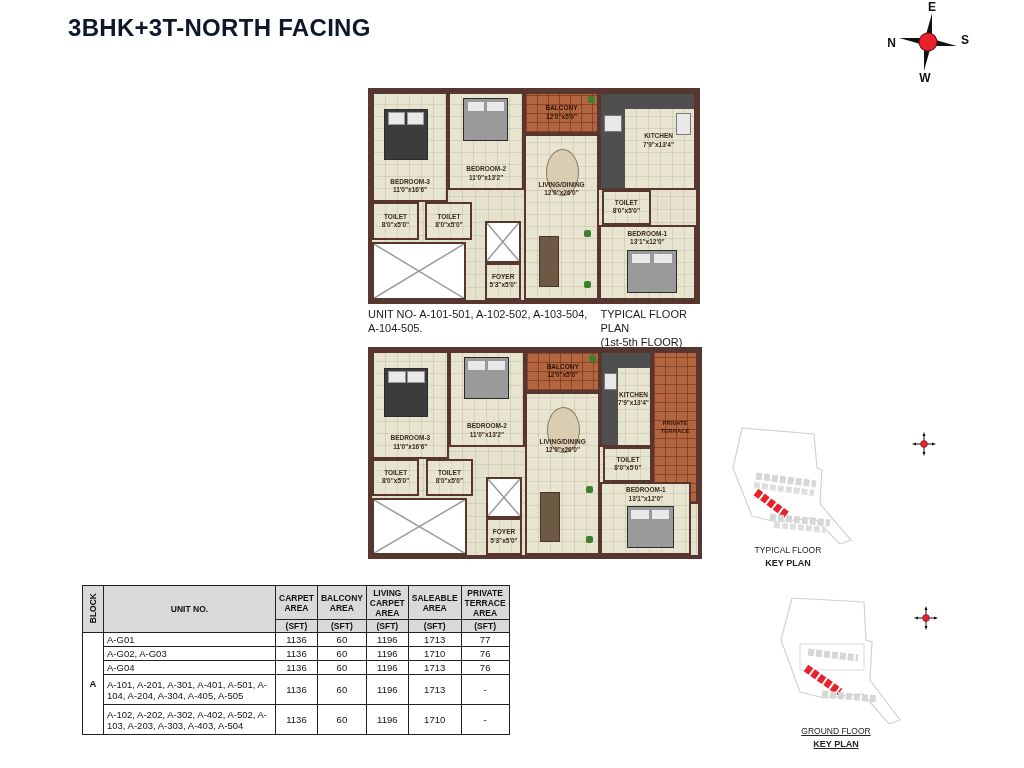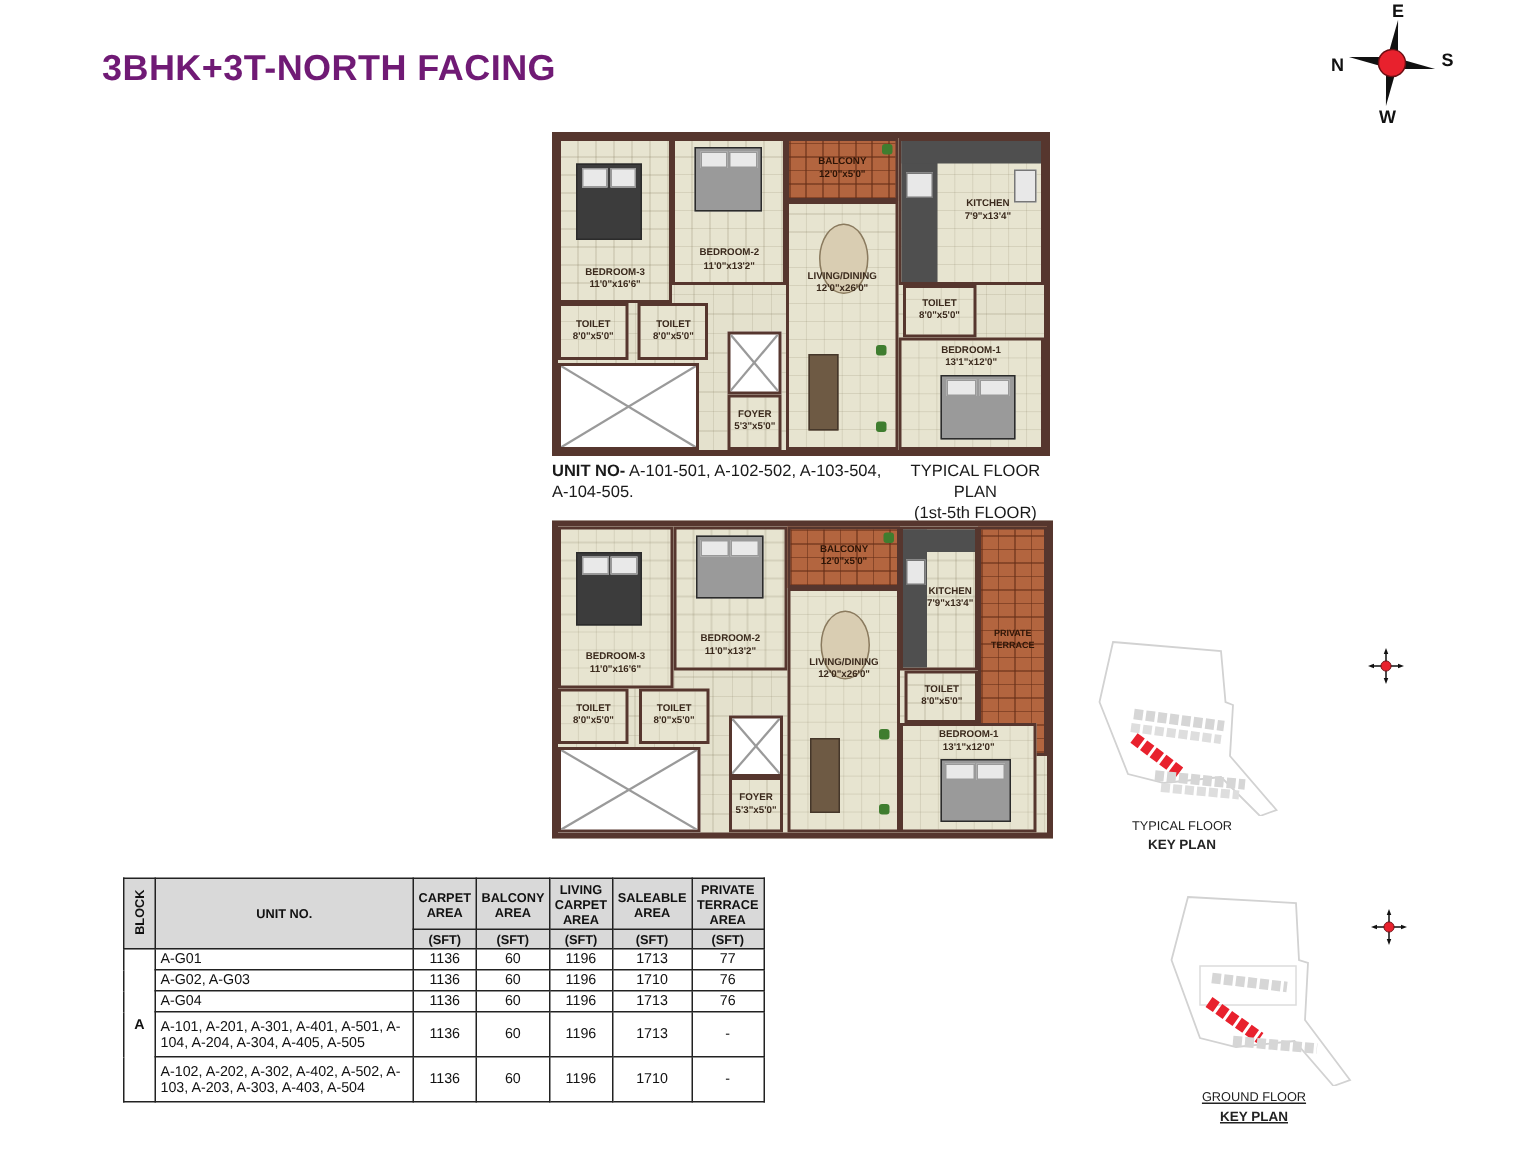--- a/index.html
+++ b/index.html
@@ -1,21 +1,21 @@
 <!DOCTYPE html>
 <html><head>
 <meta charset="utf-8">
 <style>
   html,body{margin:0;padding:0;background:#f2f2f2;}
   #page{position:relative;width:1024px;height:768px;background:#ffffff;overflow:hidden;
         font-family:"Liberation Sans", sans-serif;}
 
   
   #title{position:absolute;left:68px;top:14px;font-size:24px;font-weight:800;
-         color:#701a75;letter-spacing:.3px;margin-top:18px;}
+         color:#0f172a;letter-spacing:.3px;}
 
   
   .plan{position:absolute;background:
         repeating-linear-gradient(0deg,transparent 0 12px,rgba(110,100,70,.14) 12px 13px),
         repeating-linear-gradient(90deg,transparent 0 12px,rgba(110,100,70,.14) 12px 13px),
         #e4e1cd;
         border:4px solid #56362e;box-sizing:border-box;}
   .room{position:absolute;box-sizing:border-box;border:2px solid #56362e;
         background:repeating-linear-gradient(0deg,transparent 0 11px,rgba(110,100,70,.15) 11px 12px),
                    repeating-linear-gradient(90deg,transparent 0 11px,rgba(110,100,70,.15) 11px 12px),
@@ -38,22 +38,22 @@
   .bed.light{background:#9a9a9a;}
   .pillow{position:absolute;top:2px;width:38%;height:22%;background:#e9e9e9;border:1px solid #999;}
   .oval{position:absolute;background:#d9cdb2;border:1px solid #8a7a5e;border-radius:50%;z-index:2;}
   .sofa{position:absolute;background:#6e5a44;border:1px solid #45372a;z-index:2;}
   .plant{position:absolute;width:7px;height:7px;background:#3f7d2f;border-radius:2px;z-index:3;}
 
   
   .plan-caption{position:absolute;display:flex;justify-content:space-between;
                 font-size:11px;color:#1a1a1a;line-height:14px;}
   .plan-caption .left{max-width:245px;}
-  .plan-caption .right{text-align:center;white-space:pre-line;}
-  .plan-caption b{font-weight:bold;}
+  .plan-caption .right{text-align:left;white-space:pre-line;}
+  .plan-caption b{font-weight:normal;}
 
   
   #area-table{position:absolute;left:82px;top:585px;border-collapse:collapse;
               font-size:9.5px;color:#111;}
   #area-table th,#area-table td{border:1px solid #222;padding:1px 3px;box-sizing:border-box;}
   #area-table th{background:#d9d9d9;font-weight:bold;font-size:8.5px;text-align:center;}
   #area-table td{text-align:center;}
   #area-table td.unitcell{text-align:left;}
   .col-block{width:21px;}
   .col-unit{width:172px;}

